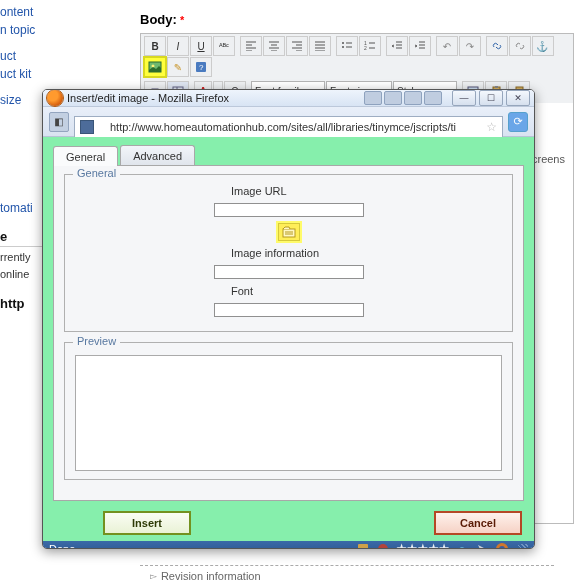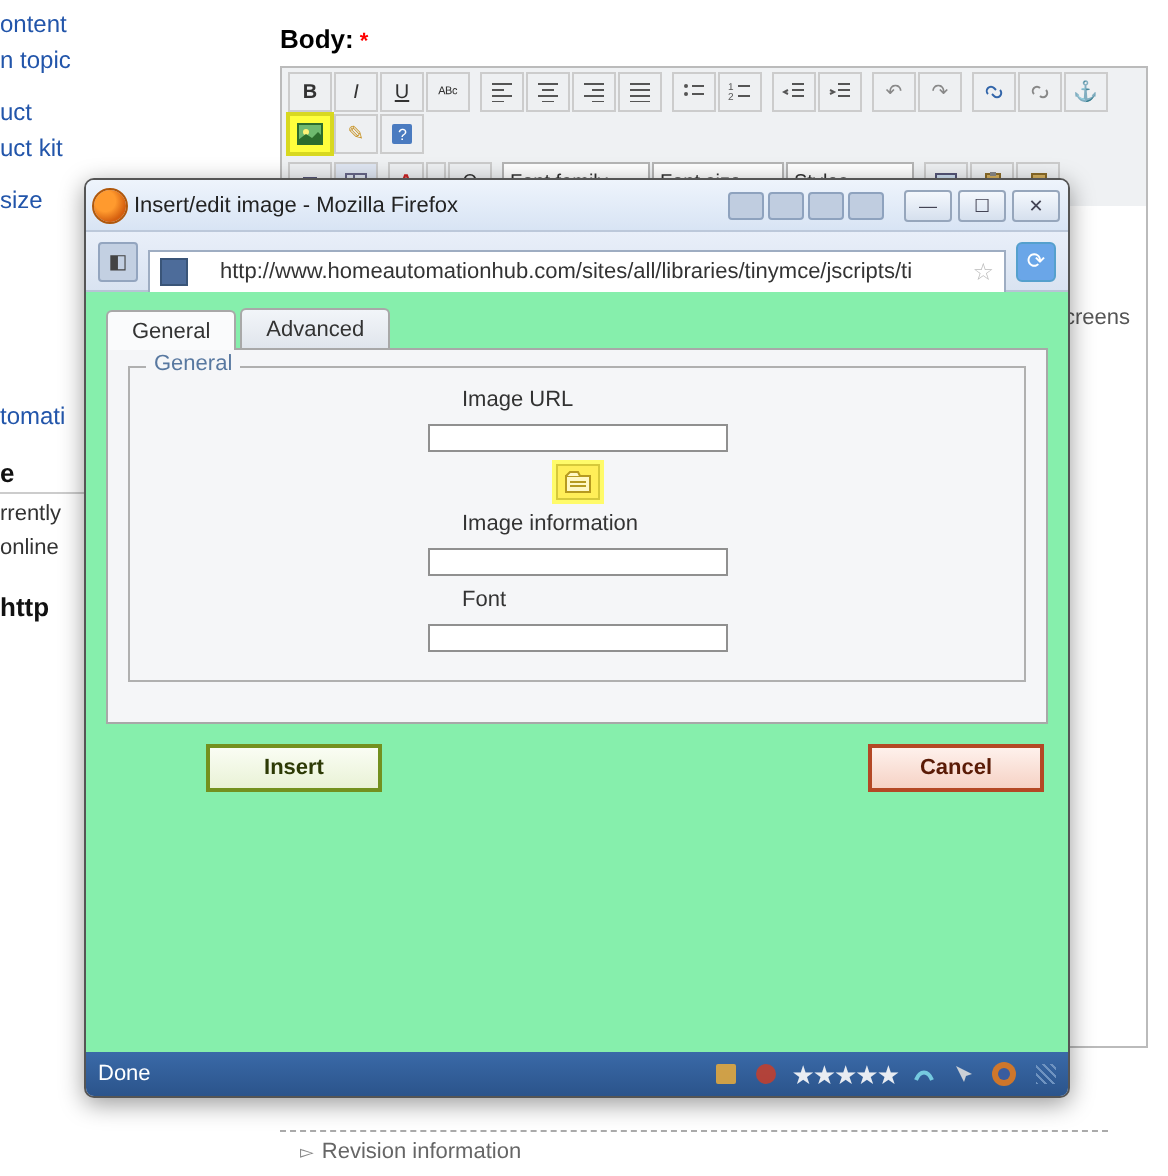--- a/index.html
+++ b/index.html
@@ -287,20 +287,24 @@
         </div>
         <div class="frow">
           <label>Image information</label>
           <input type="text" style="">
         </div>
         <div class="frow">
           <label>Font</label>
           <input type="text" style="">
         </div>
       </div>
+      <div class="fieldset" style="padding-bottom:8px">
+        <span class="legend">Preview</span>
+        <div class="preview-box"></div>
+      </div>
     </div>
     <div class="dlg-btns">
       <button class="btn-insert">Insert</button>
       <button class="btn-cancel">Cancel</button>
     </div>
   </div>
   <div class="ff-status">
     <span>Done</span>
     <span class="spacer"></span>
     <span class="sico">

